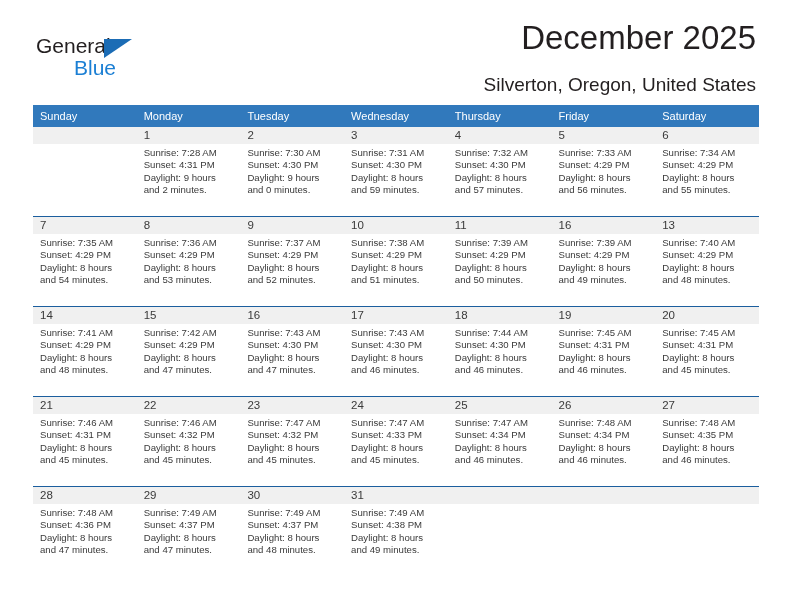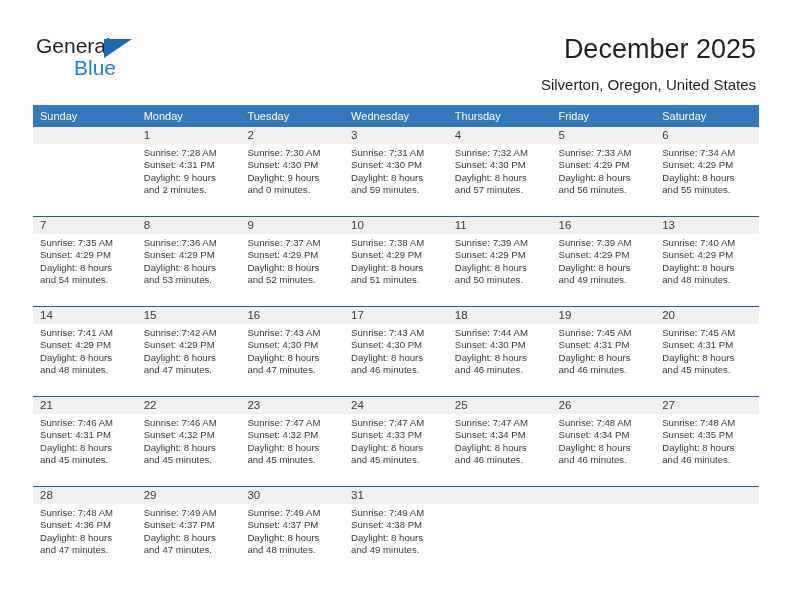--- a/index.html
+++ b/index.html
@@ -57,32 +57,32 @@
     position: absolute;
     left: 38px;
     top: 22px;
     font-size: 21px;
     color: #1b7fd4;
     line-height: 24px;
   }
   .title {
     position: absolute;
     right: 36px;
-    top: 33px;
-    font-size: 27px;
+    top: 22px;
+    font-size: 33px;
     color: #231f20;
     text-align: right;
     white-space: nowrap;
     line-height: 32px;
   }
   .subtitle {
     position: absolute;
     right: 36px;
     top: 76px;
-    font-size: 15px;
+    font-size: 19px;
     color: #231f20;
     text-align: right;
     white-space: nowrap;
     line-height: 17px;
   }
 
   
   .calendar {
     position: absolute;
     left: 33px;

